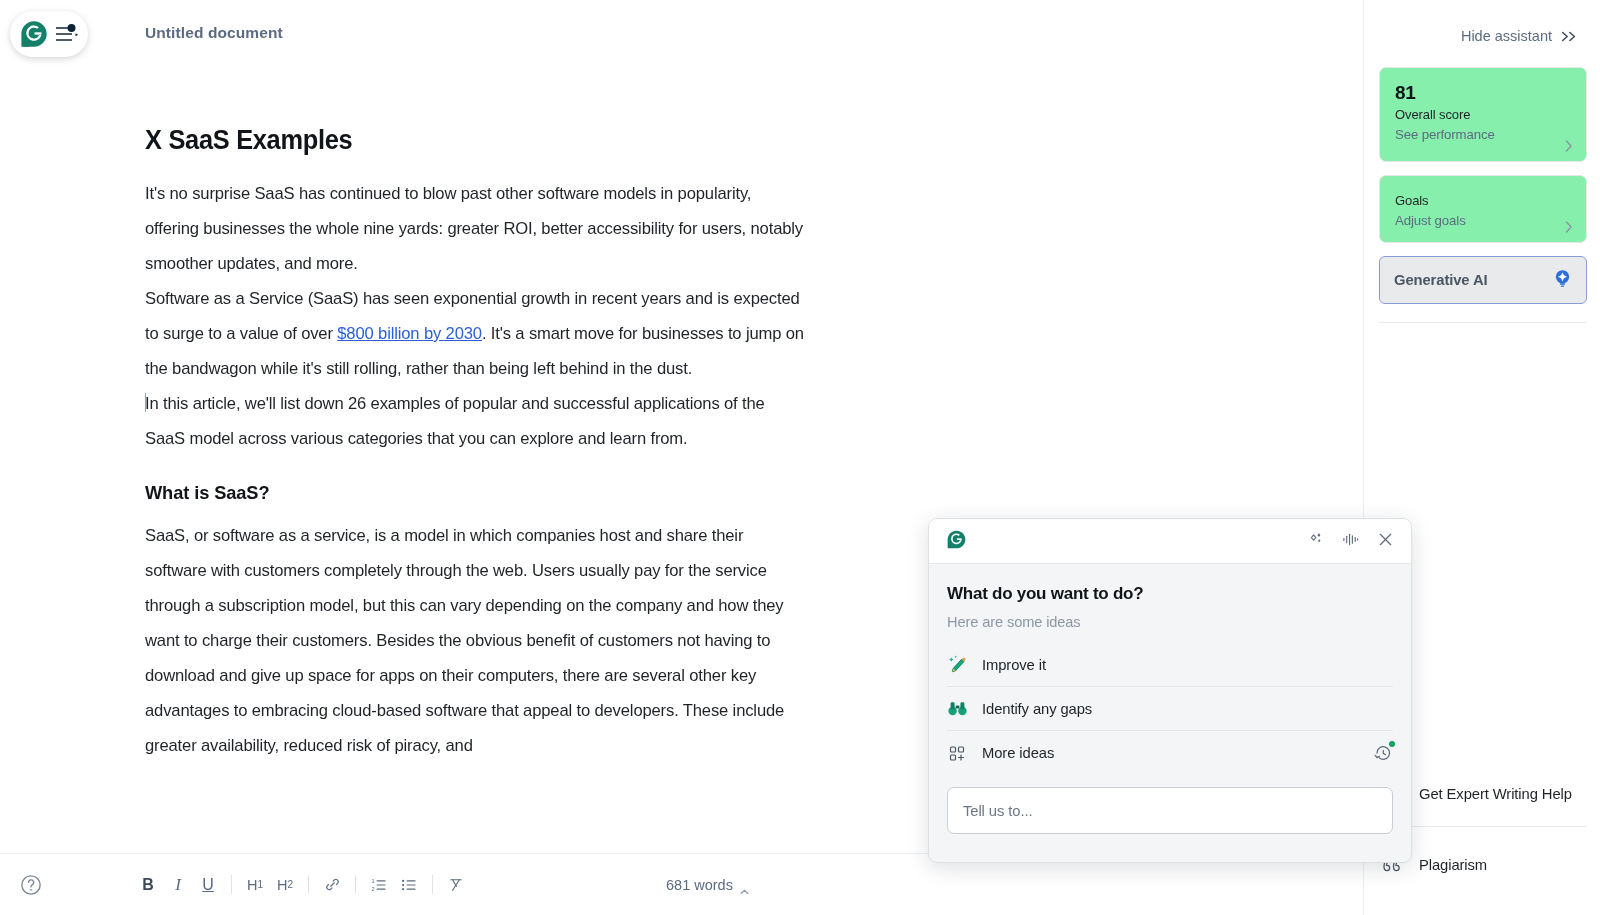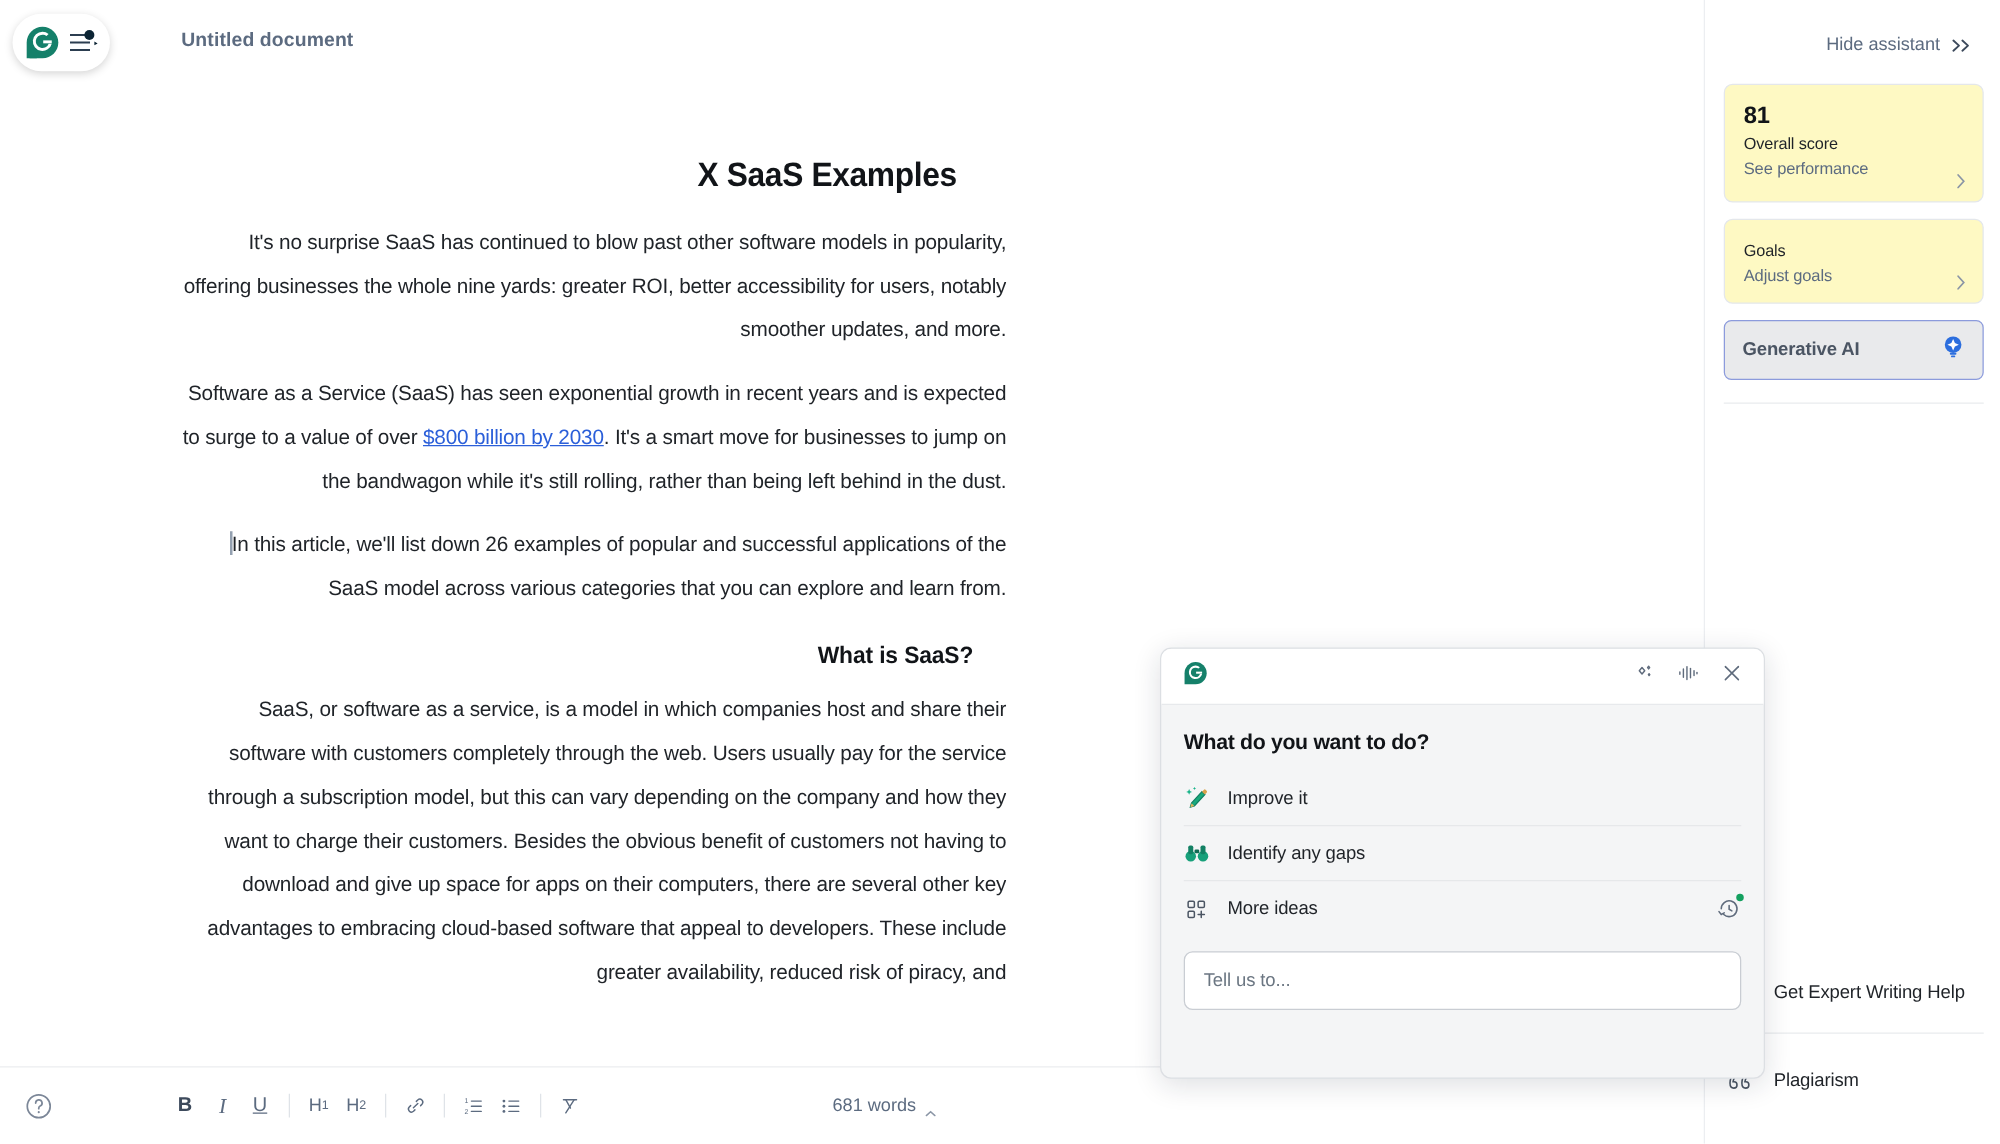--- a/index.html
+++ b/index.html
@@ -26,40 +26,40 @@
   
   .doc-title {
     position: absolute; left: 145px; top: 24px;
     font-size: 15.5px; font-weight: 700; color: #5c6b80;
     letter-spacing: .1px;
   }
 
   
   .editor {
     position: absolute; left: 145px; top: 125px;
-    width: 660px; height: 725px; overflow: hidden; text-align: right;
+    width: 660px; height: 725px; overflow: hidden;
   }
   .h1-title {
     font-family: "Liberation Sans", sans-serif;
     font-size: 27px; font-weight: 700; color: #111418;
     letter-spacing: -0.3px; transform: scaleX(.94);
     transform-origin: left center;
     margin-bottom: 20px;
   }
   .h2-title {
     font-size: 19px; font-weight: 700; color: #111418;
     letter-spacing: -0.1px; transform: scaleX(.96);
     transform-origin: left center;
     margin-top: 26px; margin-bottom: 14px;
   }
   .para {
     font-size: 16.6px; line-height: 35px; color: #1f2328;
     letter-spacing: -0.15px;
   }
-  .para + .para { margin-top: 16px; }
+  .para + .para { margin-top: 0; }
   .link { color: #2b5fd9; text-decoration: underline; }
   .caret {
     display: inline-block; width: 2px; height: 19px;
     background: #93a0b0; vertical-align: -3px;
     margin-right: -2px; position: relative; left: -1px;
   }
 
   
   .toolbar {
     position: absolute; left: 0; bottom: 0;
@@ -107,21 +107,21 @@
   }
   .hide-assistant {
     position: absolute; right: 22px; top: 28px;
     display: flex; align-items: center; gap: 8px;
     font-size: 14.5px; color: #5c6b80; cursor: pointer; text-align: right;
   }
   .chev2 { width: 18px; height: 13px; color: #3d4a5c; }
 
   .card {
     position: absolute; left: 15px; width: 208px;
-    background: #fef9c3;
+    background: #86efac;
     border: 1px solid #e4e7eb;
     border-radius: 7px;
     padding: 14px 15px 12px 15px;
   }
   .card.score { top: 67px; height: 95px; }
   .card.goals { top: 175px; height: 68px; }
   .score-num {
     font-size: 19px; font-weight: 700; color: #111418;
     line-height: 22px; letter-spacing: -.2px;
   }
@@ -448,20 +448,21 @@
           <svg viewBox="0 0 18 18" width="17" height="17" fill="none" stroke="currentColor" stroke-width="1.35" stroke-linecap="round">
             <path d="M3.5 3.5l11 11"></path>
               <path d="M14.5 3.5l-11 11"></path>
           </svg>
         </span>
       </div>
     </div>
 
     <div class="gd-body">
       <div class="gd-q">What do you want to do?</div>
+      <div class="gd-sub">Here are some ideas</div>
 
       <div class="gd-list">
 
         <div class="gd-row">
           <span class="gd-row-ic">
             <svg viewBox="0 0 21 21" width="21" height="21">
               <path d="M8.5 16.8l-3.2.9.9-3.2L14.6 5.3l2.3 2.3z" fill="#19a97c" stroke="#128063" stroke-width="1"></path>
               <path d="M14.6 5.3l1.4-1.4a1.1 1.1 0 0 1 1.6 0l.7.7a1.1 1.1 0 0 1 0 1.6l-1.4 1.4z" fill="#d9a24a"></path>
               <path d="M6.2 14.5l-.9 3.2 3.2-.9z" fill="#e0b25c"></path>
               <path d="M4.3 3.2l.7 1.6 1.6.7-1.6.7-.7 1.6-.7-1.6L2 5.5l1.6-.7z" fill="#1ab48a"></path>

